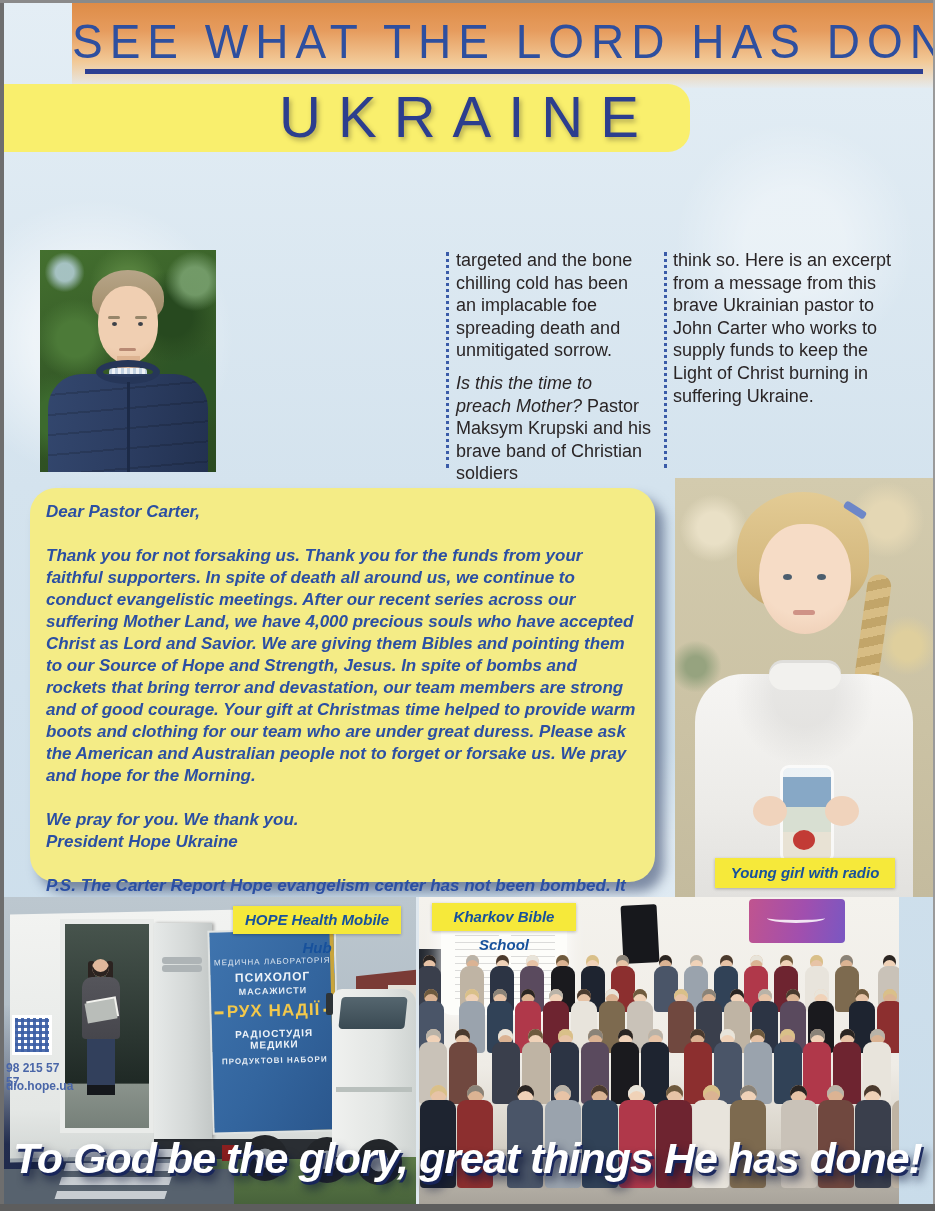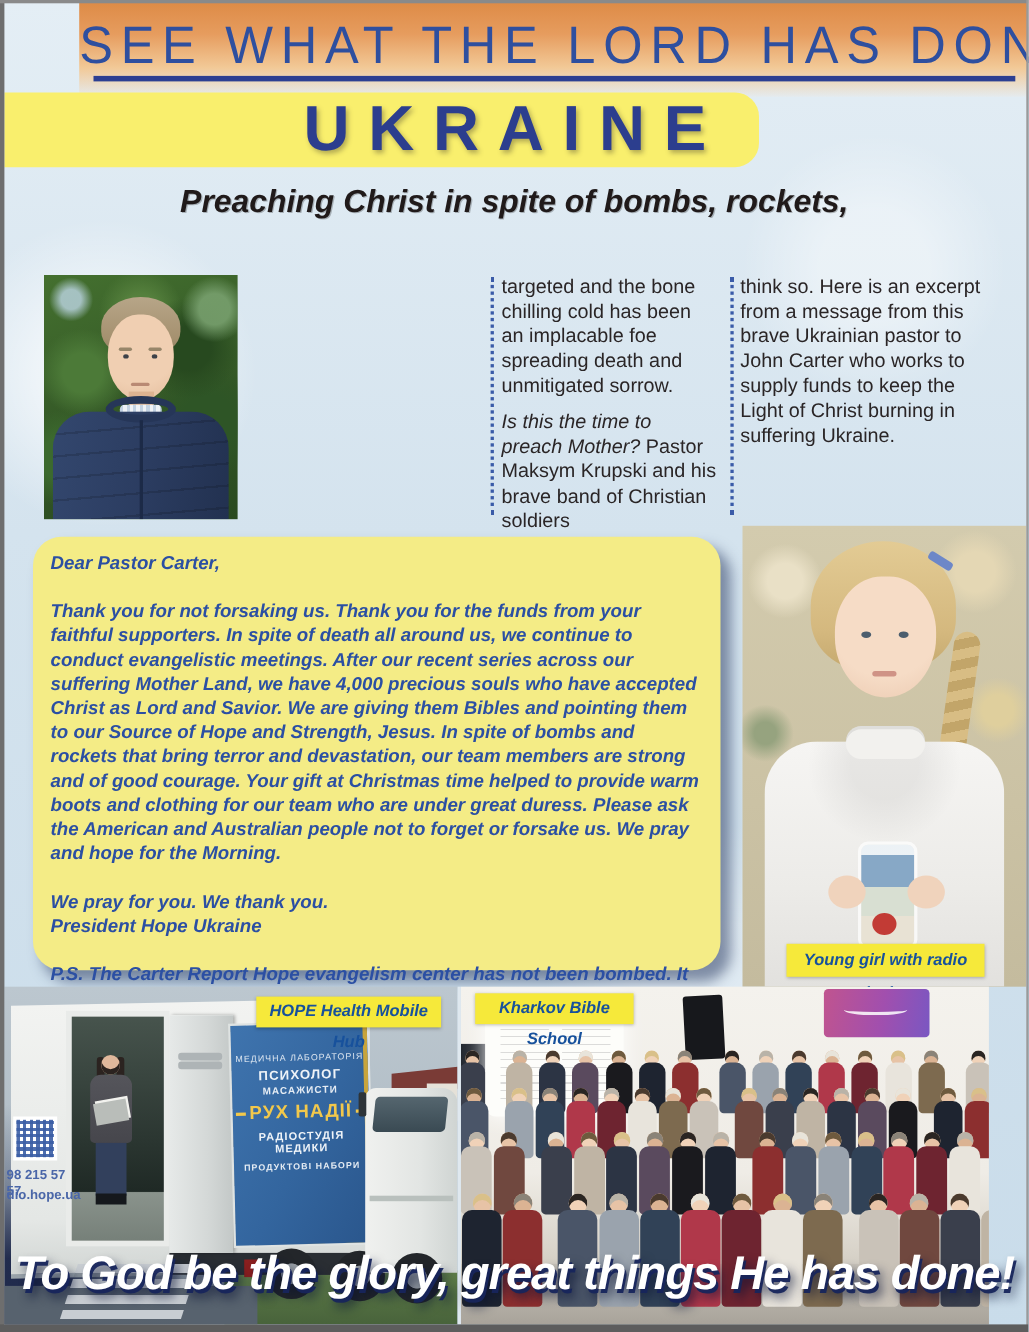--- a/index.html
+++ b/index.html
@@ -23,21 +23,21 @@
 
   
   .orange-band{position:absolute;left:72px;top:0;width:863px;height:88px;
     background:linear-gradient(180deg,#dd8a45 0%,#e69c5e 35%,#f2c997 70%,rgba(248,228,206,0.15) 100%);}
   .headline{position:absolute;left:72px;top:14px;width:863px;text-align:center;
     color:#2e4f9f;font-size:46px;letter-spacing:7px;white-space:nowrap;transform:scaleY(1.04);}
   .headline-underline{position:absolute;left:85px;top:69px;width:838px;height:5px;background:#2c3f92;}
   .yellow-band{position:absolute;left:4px;top:84px;width:686px;height:68px;
     background:#f9ef6d;border-radius:0 22px 22px 0;}
   .country{position:absolute;left:0;top:84px;width:935px;height:68px;line-height:66px;text-align:center;
-    color:#2c3e8e;font-size:58px;font-weight:bold;letter-spacing:17px;
+    color:#2c3e8e;font-size:58px;font-weight:normal;letter-spacing:17px;
     text-shadow:2px 3px 5px rgba(90,85,50,.45);}
   .subtitle{position:absolute;left:0;top:166px;width:935px;text-align:center;
     color:#201a1a;font-size:29px;font-weight:bold;font-style:italic;line-height:36px;
     text-shadow:1px 1px 0 rgba(0,0,0,.25);}
 
   
   .col{position:absolute;top:249px;color:#2a2526;font-size:18px;line-height:22.6px;}
   .col p{margin:0 0 10px 0;}
   .col1{left:233px;width:212px;}
   .col2{left:456px;width:196px;}
@@ -208,21 +208,20 @@
   <div class="edge edge-top"></div>
   <div class="edge edge-right"></div>
   <div class="edge edge-bottom"></div>
 
   <div class="orange-band"></div>
   <div class="headline">SEE WHAT THE LORD HAS DONE!</div>
   <div class="headline-underline"></div>
   <div class="yellow-band"></div>
   <div class="country">UKRAINE</div>
   <div class="subtitle">
-    <div>Preaching Christ in spite of bombs, rockets,</div>
   </div>
 
   <div class="photo-man">
     <div class="man-hair"></div>
     <div class="man-face"></div>
     <div class="man-brow" style="left:68px;"></div>
     <div class="man-brow" style="left:95px;"></div>
     <div class="man-eye" style="left:72px;"></div>
     <div class="man-eye" style="left:98px;"></div>
     <div class="man-mouth"></div>

